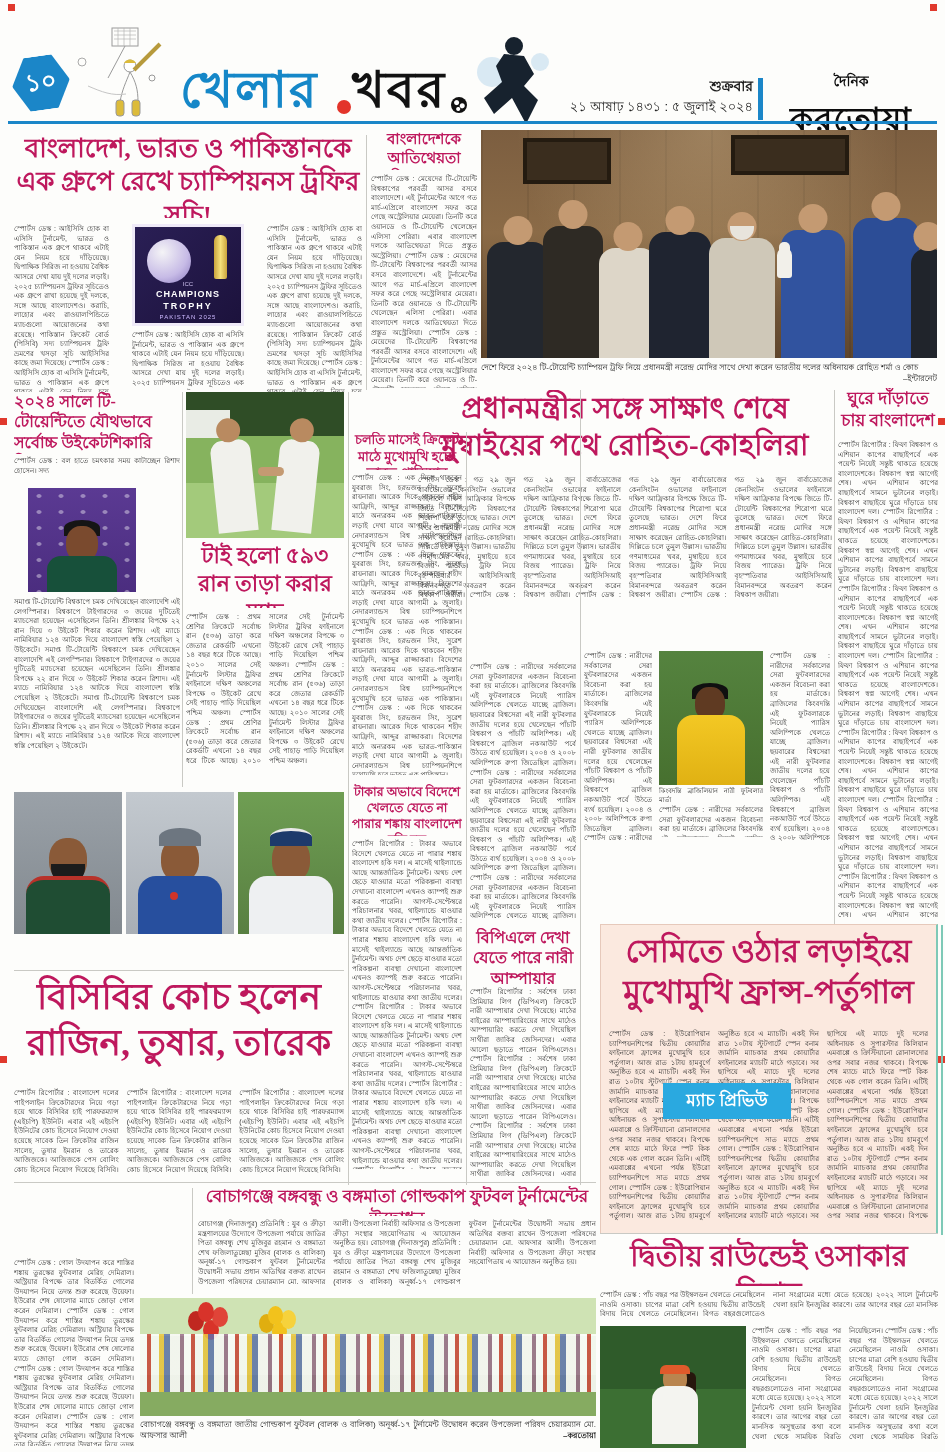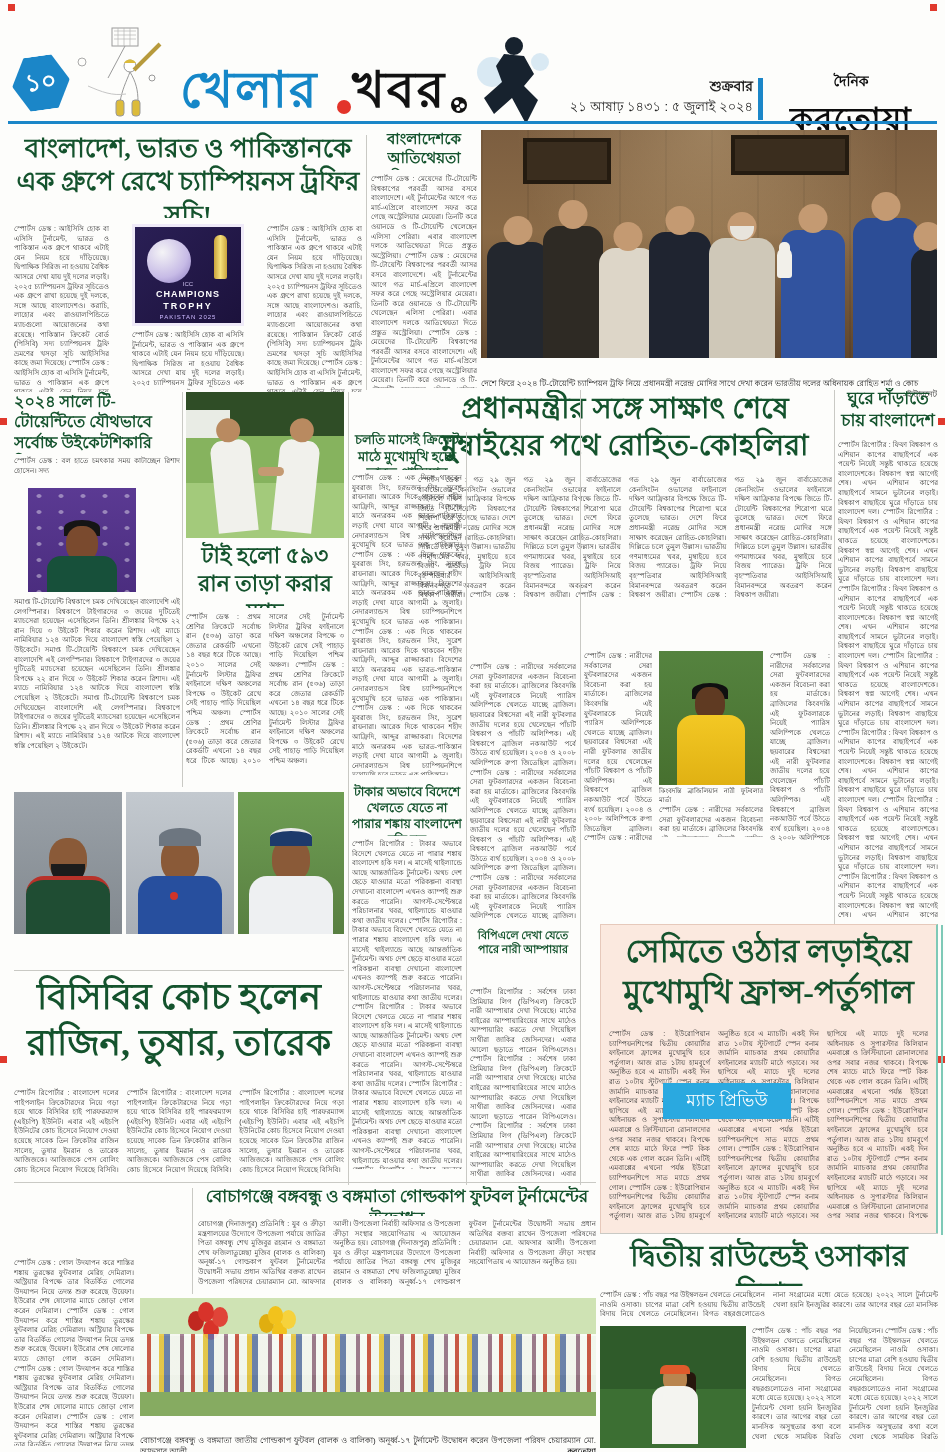--- a/index.html
+++ b/index.html
@@ -29,27 +29,27 @@
                radial-gradient(circle at 45% 75%, #fff 0 1.5px, transparent 2.5px), #111; }
   .dateblock { position:absolute; right:192px; top:76px; text-align:right; line-height:1.5; }
   .weekday { font-size:14px; font-weight:bold; color:#1a1a1a; }
   .dateline { font-size:13px; color:#222; }
   .bluebar { position:absolute; right:182px; top:78px; width:5px; height:42px; background:#1b86c8; }
   .paperlogo { position:absolute; right:10px; top:70px; width:168px; text-align:center; color:#0d0d0d; }
   .paperlogo .pfx { font-size:14px; font-weight:bold; }
   .paperlogo .pname { font-size:33px; font-weight:bold; font-family:"Liberation Serif","DejaVu Serif",serif; letter-spacing:1px; }
   .bluerule { position:absolute; left:8px; top:121px; width:929px; height:3px; background:#1b86c8; }
   
-  .hl { font-family:"Liberation Serif","DejaVu Serif",serif; font-weight:bold; color:#14532d;
+  .hl { font-family:"Liberation Serif","DejaVu Serif",serif; font-weight:bold; color:#be185d;
         text-align:center; overflow:hidden; line-height:1.28; }
   .body { font-size:7px; line-height:9.6px; color:#2e2e2e; text-align:justify; overflow:hidden; }
   .cols2 { column-count:2; column-gap:8px; }
   .cols3 { column-count:3; column-gap:8px; }
   .cols4 { column-count:4; column-gap:8px; }
-  .cap { font-size:8px; line-height:11px; color:#1d1d1d; overflow:hidden; text-align:justify;margin-top:16px; }
+  .cap { font-size:8px; line-height:11px; color:#1d1d1d; overflow:hidden; text-align:justify; }
   .vline { position:absolute; width:1px; background:#c9c9c4; }
   .hline { position:absolute; height:1px; background:#c9c9c4; }
   
   .photo { position:absolute; overflow:hidden; }
   .ph-main { background:
      radial-gradient(ellipse at 50% 0%, rgba(255,230,180,.25), transparent 60%),
      repeating-linear-gradient(90deg, rgba(0,0,0,.07) 0 2px, transparent 2px 46px),
      linear-gradient(180deg,#7c5e40 0%,#8b6b47 45%,#5e452c 100%); }
   .frame { position:absolute; background:#3a2d1e; border:4px solid #241b10; }
   .person { position:absolute; bottom:0; border-radius:16px 16px 0 0; }
@@ -112,21 +112,21 @@
        rgba(255,255,255,.85) 11px 19px, rgba(238,198,64,.85) 19px 24px,
        rgba(92,112,178,.8) 24px 30px, rgba(250,250,248,.9) 30px 40px,
        rgba(150,90,140,.7) 40px 44px); }
   .bl-red { position:absolute; left:58px; top:4px; width:16px; height:20px; border-radius:50%;
      background:#d8332a; box-shadow:14px 5px 0 #e04438, -10px 9px 0 #c02820, 5px 18px 0 #d8332a; }
   .bl-yel { position:absolute; left:128px; top:8px; width:15px; height:19px; border-radius:50%;
      background:#f2c21c; box-shadow:13px 4px 0 #f6d23c, -9px 8px 0 #e0ae10, 4px 16px 0 #f2c21c; }
   
   .francebox { position:absolute; left:600px; top:924px; width:338px; height:310px;
      background:#fbe9df; border:1px solid #e6c9bb; border-right:2px solid #7ec9b7; }
-  .badge { position:absolute; background:#2aa9e0; color:#fff; font-weight:normal; font-size:17px;
+  .badge { position:absolute; background:#2aa9e0; color:#fff; font-weight:bold; font-size:17px;
      display:flex; align-items:center; justify-content:center; }
   
   .sk { position:absolute; }
 </style>
 </head>
 <body>
 
 <div id="sheet">
 
   <div class="regmark" style="left:8px;top:4px"></div>
@@ -286,21 +286,21 @@
       <div class="body" style="width:60px;height:190px">স্পোর্টস ডেস্ক : নারীদের সর্বকালের সেরা ফুটবলারদের একজন বিবেচনা করা হয় মার্তাকে। ব্রাজিলের কিংবদন্তি এই ফুটবলারকে নিয়েই প্যারিস অলিম্পিকে খেলতে যাচ্ছে ব্রাজিল। ছয়বারের বিশ্বসেরা এই নারী ফুটবলার জাতীয় দলের হয়ে খেলেছেন পাঁচটি বিশ্বকাপ ও পাঁচটি অলিম্পিক। এই বিশ্বকাপে ব্রাজিল নকআউট পর্বে উঠতে ব্যর্থ হয়েছিল। ২০০৪ ও ২০০৮ অলিম্পিকে রুপা জিতেছিল ব্রাজিল। স্পোর্টস ডেস্ক : নারীদের সর্বকালের সেরা ফুটবলারদের একজন বিবেচনা করা হয় মার্তাকে। ব্রাজিলের কিংবদন্তি এই ফুটবলারকে নিয়েই প্যারিস অলিম্পিকে খেলতে যাচ্ছে ব্রাজিল। ছয়বারের বিশ্বসেরা এই নারী ফুটবলার জাতীয় দলের হয়ে খেলেছেন পাঁচটি বিশ্বকাপ ও পাঁচটি অলিম্পিক। এই বিশ্বকাপে ব্রাজিল নকআউট পর্বে উঠতে ব্যর্থ হয়েছিল। ২০০৪ ও ২০০৮ অলিম্পিকে রুপা জিতেছিল ব্রাজিল। স্পোর্টস ডেস্ক : নারীদের সর্বকালের সেরা ফুটবলারদের একজন বিবেচনা করা হয় মার্তাকে। ব্রাজিলের কিংবদন্তি এই ফুটবলারকে নিয়েই প্যারিস অলিম্পিকে খেলতে যাচ্ছে ব্রাজিল। ছয়বারের বিশ্বসেরা এই নারী ফুটবলার জাতীয় দলের হয়ে খেলেছেন পাঁচটি বিশ্বকাপ ও পাঁচটি অলিম্পিক। এই বিশ্বকাপে ব্রাজিল নকআউট পর্বে উঠতে ব্যর্থ হয়েছিল। ২০০৪ ও ২০০৮ অলিম্পিকে রুপা জিতেছিল ব্রাজিল।</div>
     </div>
   </div>
 
   <div class="abs" style="left:352px;top:784px;width:110px">
     <div class="hl" style="font-size:12.5px;height:52px">টাকার অভাবে বিদেশে খেলতে যেতে না পারার শঙ্কায় বাংলাদেশ হকি দল</div>
     <div class="body" style="height:330px;margin-top:3px">স্পোর্টস রিপোর্টার : টাকার অভাবে বিদেশে খেলতে যেতে না পারার শঙ্কায় বাংলাদেশ হকি দল। এ মাসেই থাইল্যান্ডে আছে আন্তর্জাতিক টুর্নামেন্ট। অথচ দেশ ছেড়ে যাওয়ার মতো পরিকল্পনা ব্যবস্থা দেখানো বাংলাদেশ এখনও ক্যাম্পই শুরু করতে পারেনি। আগস্ট-সেপ্টেম্বরে পরিচালনার খবর, থাইল্যান্ডে যাওয়ার কথা জাতীয় দলের। স্পোর্টস রিপোর্টার : টাকার অভাবে বিদেশে খেলতে যেতে না পারার শঙ্কায় বাংলাদেশ হকি দল। এ মাসেই থাইল্যান্ডে আছে আন্তর্জাতিক টুর্নামেন্ট। অথচ দেশ ছেড়ে যাওয়ার মতো পরিকল্পনা ব্যবস্থা দেখানো বাংলাদেশ এখনও ক্যাম্পই শুরু করতে পারেনি। আগস্ট-সেপ্টেম্বরে পরিচালনার খবর, থাইল্যান্ডে যাওয়ার কথা জাতীয় দলের। স্পোর্টস রিপোর্টার : টাকার অভাবে বিদেশে খেলতে যেতে না পারার শঙ্কায় বাংলাদেশ হকি দল। এ মাসেই থাইল্যান্ডে আছে আন্তর্জাতিক টুর্নামেন্ট। অথচ দেশ ছেড়ে যাওয়ার মতো পরিকল্পনা ব্যবস্থা দেখানো বাংলাদেশ এখনও ক্যাম্পই শুরু করতে পারেনি। আগস্ট-সেপ্টেম্বরে পরিচালনার খবর, থাইল্যান্ডে যাওয়ার কথা জাতীয় দলের। স্পোর্টস রিপোর্টার : টাকার অভাবে বিদেশে খেলতে যেতে না পারার শঙ্কায় বাংলাদেশ হকি দল। এ মাসেই থাইল্যান্ডে আছে আন্তর্জাতিক টুর্নামেন্ট। অথচ দেশ ছেড়ে যাওয়ার মতো পরিকল্পনা ব্যবস্থা দেখানো বাংলাদেশ এখনও ক্যাম্পই শুরু করতে পারেনি। আগস্ট-সেপ্টেম্বরে পরিচালনার খবর, থাইল্যান্ডে যাওয়ার কথা জাতীয় দলের। স্পোর্টস রিপোর্টার : টাকার অভাবে বিদেশে খেলতে যেতে না পারার শঙ্কায় বাংলাদেশ হকি দল। এ মাসেই থাইল্যান্ডে আছে আন্তর্জাতিক টুর্নামেন্ট। অথচ দেশ ছেড়ে যাওয়ার মতো পরিকল্পনা ব্যবস্থা দেখানো বাংলাদেশ এখনও ক্যাম্পই শুরু করতে পারেনি। আগস্ট-সেপ্টেম্বরে পরিচালনার খবর, থাইল্যান্ডে যাওয়ার কথা জাতীয় দলের।</div>
   </div>
 
   <div class="abs" style="left:470px;top:928px;width:106px">
-    <div class="hl" style="font-size:11px;height:56px">বিপিএলে দেখা যেতে পারে নারী আম্পায়ার</div>
+    <div class="hl" style="font-size:16px;height:56px">বিপিএলে দেখা যেতে পারে নারী আম্পায়ার</div>
     <div class="body" style="height:192px;margin-top:3px">স্পোর্টস রিপোর্টার : সর্বশেষ ঢাকা প্রিমিয়ার লিগ (ডিপিএল) ক্রিকেটে নারী আম্পায়ার দেখা গিয়েছে। মাঠের বাইরের আম্পায়ারিংয়ের সাথে মাঠেও আম্পায়ারিং করতে দেখা গিয়েছিল সাথীরা জাকির জেসিনদের। এবার আলো ছড়াতে পারেন বিপিএলেও। স্পোর্টস রিপোর্টার : সর্বশেষ ঢাকা প্রিমিয়ার লিগ (ডিপিএল) ক্রিকেটে নারী আম্পায়ার দেখা গিয়েছে। মাঠের বাইরের আম্পায়ারিংয়ের সাথে মাঠেও আম্পায়ারিং করতে দেখা গিয়েছিল সাথীরা জাকির জেসিনদের। এবার আলো ছড়াতে পারেন বিপিএলেও। স্পোর্টস রিপোর্টার : সর্বশেষ ঢাকা প্রিমিয়ার লিগ (ডিপিএল) ক্রিকেটে নারী আম্পায়ার দেখা গিয়েছে। মাঠের বাইরের আম্পায়ারিংয়ের সাথে মাঠেও আম্পায়ারিং করতে দেখা গিয়েছিল সাথীরা জাকির জেসিনদের। এবার আলো ছড়াতে পারেন বিপিএলেও। স্পোর্টস রিপোর্টার : সর্বশেষ ঢাকা প্রিমিয়ার লিগ (ডিপিএল) ক্রিকেটে নারী আম্পায়ার দেখা গিয়েছে। মাঠের বাইরের আম্পায়ারিংয়ের সাথে মাঠেও আম্পায়ারিং করতে দেখা গিয়েছিল সাথীরা জাকির জেসিনদের। এবার আলো ছড়াতে পারেন বিপিএলেও।</div>
   </div>
 
   <div class="abs" style="left:14px;top:792px;width:330px;display:flex;gap:4px">
     <div class="photo ph-c1" style="position:relative;width:108px;height:142px">
       <div class="coach-head"></div>
       <div class="coach-beard"></div>
       <div class="coach-torso" style="background:#1f4d33;border-top:4px solid #b8322a"></div>
     </div>
     <div class="photo ph-c2" style="position:relative;width:108px;height:142px">

